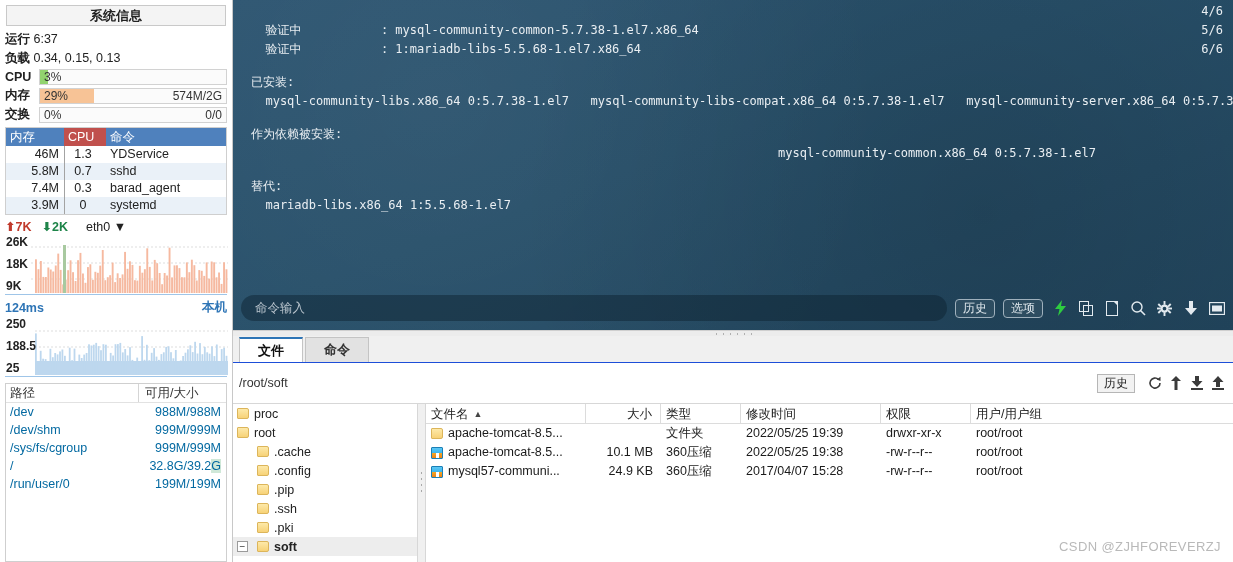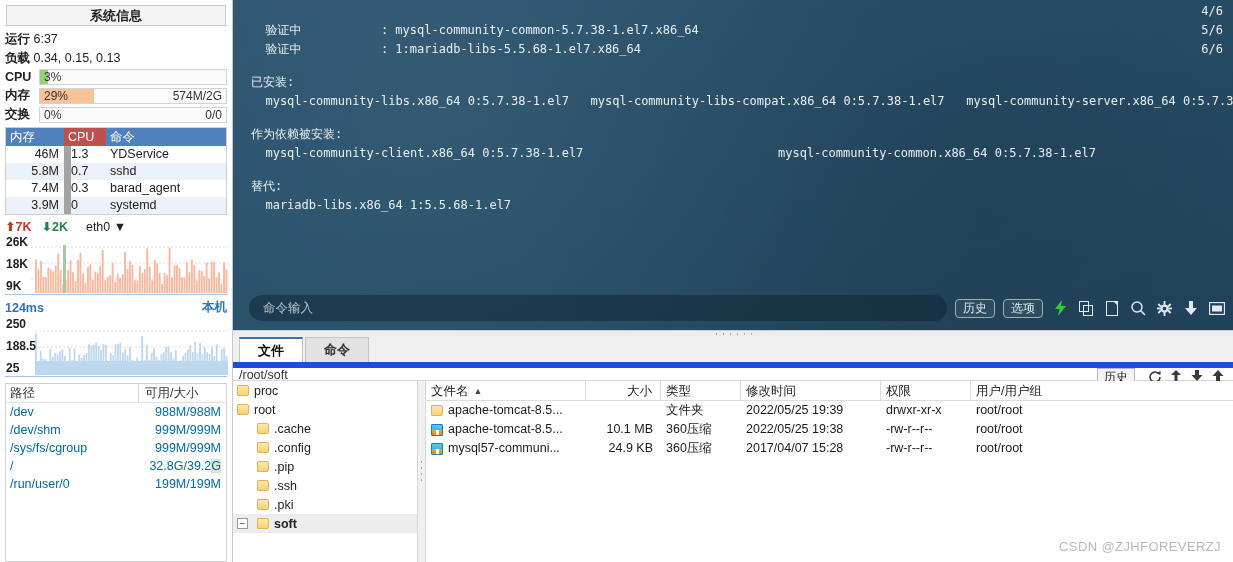--- a/index.html
+++ b/index.html
@@ -44,22 +44,22 @@
   .proc-table { margin: 3px 5px 0 5px; border: 1px solid #cfcfcf; }
   .proc-head { display: flex; background: #4f81bd; color: #ffffff; font-size: 12.5px; height: 18px; }
   .proc-head div { line-height: 18px; padding: 0 4px; }
   .ph-mem { width: 58px; text-align: left; }
   .ph-cpu { width: 42px; text-align: left; background: #c0504d; }
   .ph-cmd { flex: 1; text-align: left; }
   .proc-row { display: flex; font-size: 12.5px; color: #222; height: 17px; }
   .proc-row:nth-child(odd) { background: #ffffff; }
   .proc-row:nth-child(even) { background: #eaf1f8; }
   .proc-row .c-mem { width: 58px; text-align: right; padding-right: 5px; line-height: 17px; }
-  .proc-row .c-cpu { width: 42px; text-align: left; padding-right: 5px; line-height: 17px;
-                     border-left: 7px solid #a3a3a3; }
+  .proc-row .c-cpu { width: 42px; text-align: center; padding-right: 5px; line-height: 17px;
+                     border-left: 1px solid #a3a3a3; }
   .proc-row .c-cmd { flex: 1; text-align: left; padding-left: 4px; line-height: 17px; }
 
   
   .graph-block { margin: 4px 5px 0 5px; }
   .graph-hdr { display: flex; align-items: center; font-size: 12.5px; gap: 10px; padding-bottom: 1px; }
   .up { color: #c0392b; font-weight: bold; }
   .down { color: #1e8449; font-weight: bold; }
   .iface { color: #222; margin-left: 8px; }
   .graph-hdr .spacer { flex: 1; }
   .lat-val { color: #2e75b6; font-weight: bold; font-size: 12.5px; }
@@ -105,21 +105,21 @@
 
   
   #prompt-box {
     position: absolute; left: 3px; top: 231px; width: 209px; height: 41px;
     border: 2px solid #ee2b2b; box-sizing: border-box;
   }
   #prompt-box .pl { height: 19px; line-height: 19px; padding-left: 15px; white-space: pre; }
 
   
   #cmdbar {
-    position: absolute; left: 8px; right: 0; bottom: 6px; height: 32px;
+    position: absolute; left: 0; right: 0; bottom: 6px; height: 32px;
     display: flex; align-items: center; padding: 0 8px;
   }
   #cmd-input {
     flex: 1; height: 26px; border-radius: 13px; border: none;
     background: rgba(10,30,45,0.45);
     color: #cdd7de; font-size: 12.5px;
     padding: 0 14px; font-family: "Liberation Sans", sans-serif;
   }
   #cmd-input::placeholder { color: #b9c4cd; }
   .pill {
@@ -143,22 +143,22 @@
   
   #filepanel { flex: 1; background: #d946ef; display: flex; flex-direction: column; min-height: 0; }
   .tabs { display: flex; height: 26px; align-items: flex-end; padding-left: 6px; background: #f0f0f0; }
   .tab {
     height: 25px; line-height: 24px; padding: 0 18px; font-size: 13px; font-weight: bold;
     color: #333; background: #e2e2e2; border: 1px solid #c4c4c4; border-bottom: none;
     margin-right: 2px;
   }
   .tab.active { background: #ffffff; color: #111; border-top: 2px solid #2e75b6; }
 
-  .pathbar { display: flex; align-items: flex-start; height: 19px; background: #ffffff;
-             border-top: 6px solid #1d4ed8; border-bottom: 1px solid #d7d7d7; padding: 0 6px; }
+  .pathbar { display: flex; align-items: center; height: 42px; background: #ffffff;
+             border-top: 1px solid #1d4ed8; border-bottom: 1px solid #d7d7d7; padding: 0 6px; }
   .pathbar .pv { flex: 1; font-size: 12.5px; color: #333; }
   .hist-btn { border: 1px solid #b6b6b6; background: #f2f2f2; font-size: 12px;
               padding: 1px 6px; color: #222; margin-right: 8px; line-height: 15px; }
   .ficon { width: 18px; height: 18px; margin-left: 3px; display: inline-flex;
            align-items: center; justify-content: center; color: #3b3b3b; }
 
   .fbody { flex: 1; display: flex; min-height: 0; background: #fff; }
 
   
   #tree { width: 185px; flex: none; background: #ffffff; overflow: hidden;
@@ -534,21 +534,21 @@
     <div id="terminal">
       <div id="term-lines">
           <div class="tline"><span class="cnt">4/6</span></div>
           <div class="tline"><span>  验证中           : mysql-community-common-5.7.38-1.el7.x86_64</span><span class="cnt">5/6</span></div>
           <div class="tline"><span>  验证中           : 1:mariadb-libs-5.5.68-1.el7.x86_64</span><span class="cnt">6/6</span></div>
           <div class="tline gap"></div>
           <div class="tline"><span>已安装:</span></div>
           <div class="tline"><span>  mysql-community-libs.x86_64 0:5.7.38-1.el7   mysql-community-libs-compat.x86_64 0:5.7.38-1.el7   mysql-community-server.x86_64 0:5.7.38-1.el7</span></div>
           <div class="tline gap"></div>
           <div class="tline"><span>作为依赖被安装:</span></div>
-          <div class="tline two-col"><span>  mysql-community-client.x86_64 0:5.7.38-1.el7</span><span class="col2">mysql-community-common.x86_64 0:5.7.38-1.el7</span></div>
+          <div class="tline two-col"><span class="col2">mysql-community-common.x86_64 0:5.7.38-1.el7</span></div>
           <div class="tline gap"></div>
           <div class="tline"><span>替代:</span></div>
           <div class="tline"><span>  mariadb-libs.x86_64 1:5.5.68-1.el7</span></div>
         </div>
 
 
       <div id="cmdbar">
         <input id="cmd-input" type="text" placeholder="命令输入" style="">
         <span class="pill">历史</span>
         <span class="pill">选项</span>

